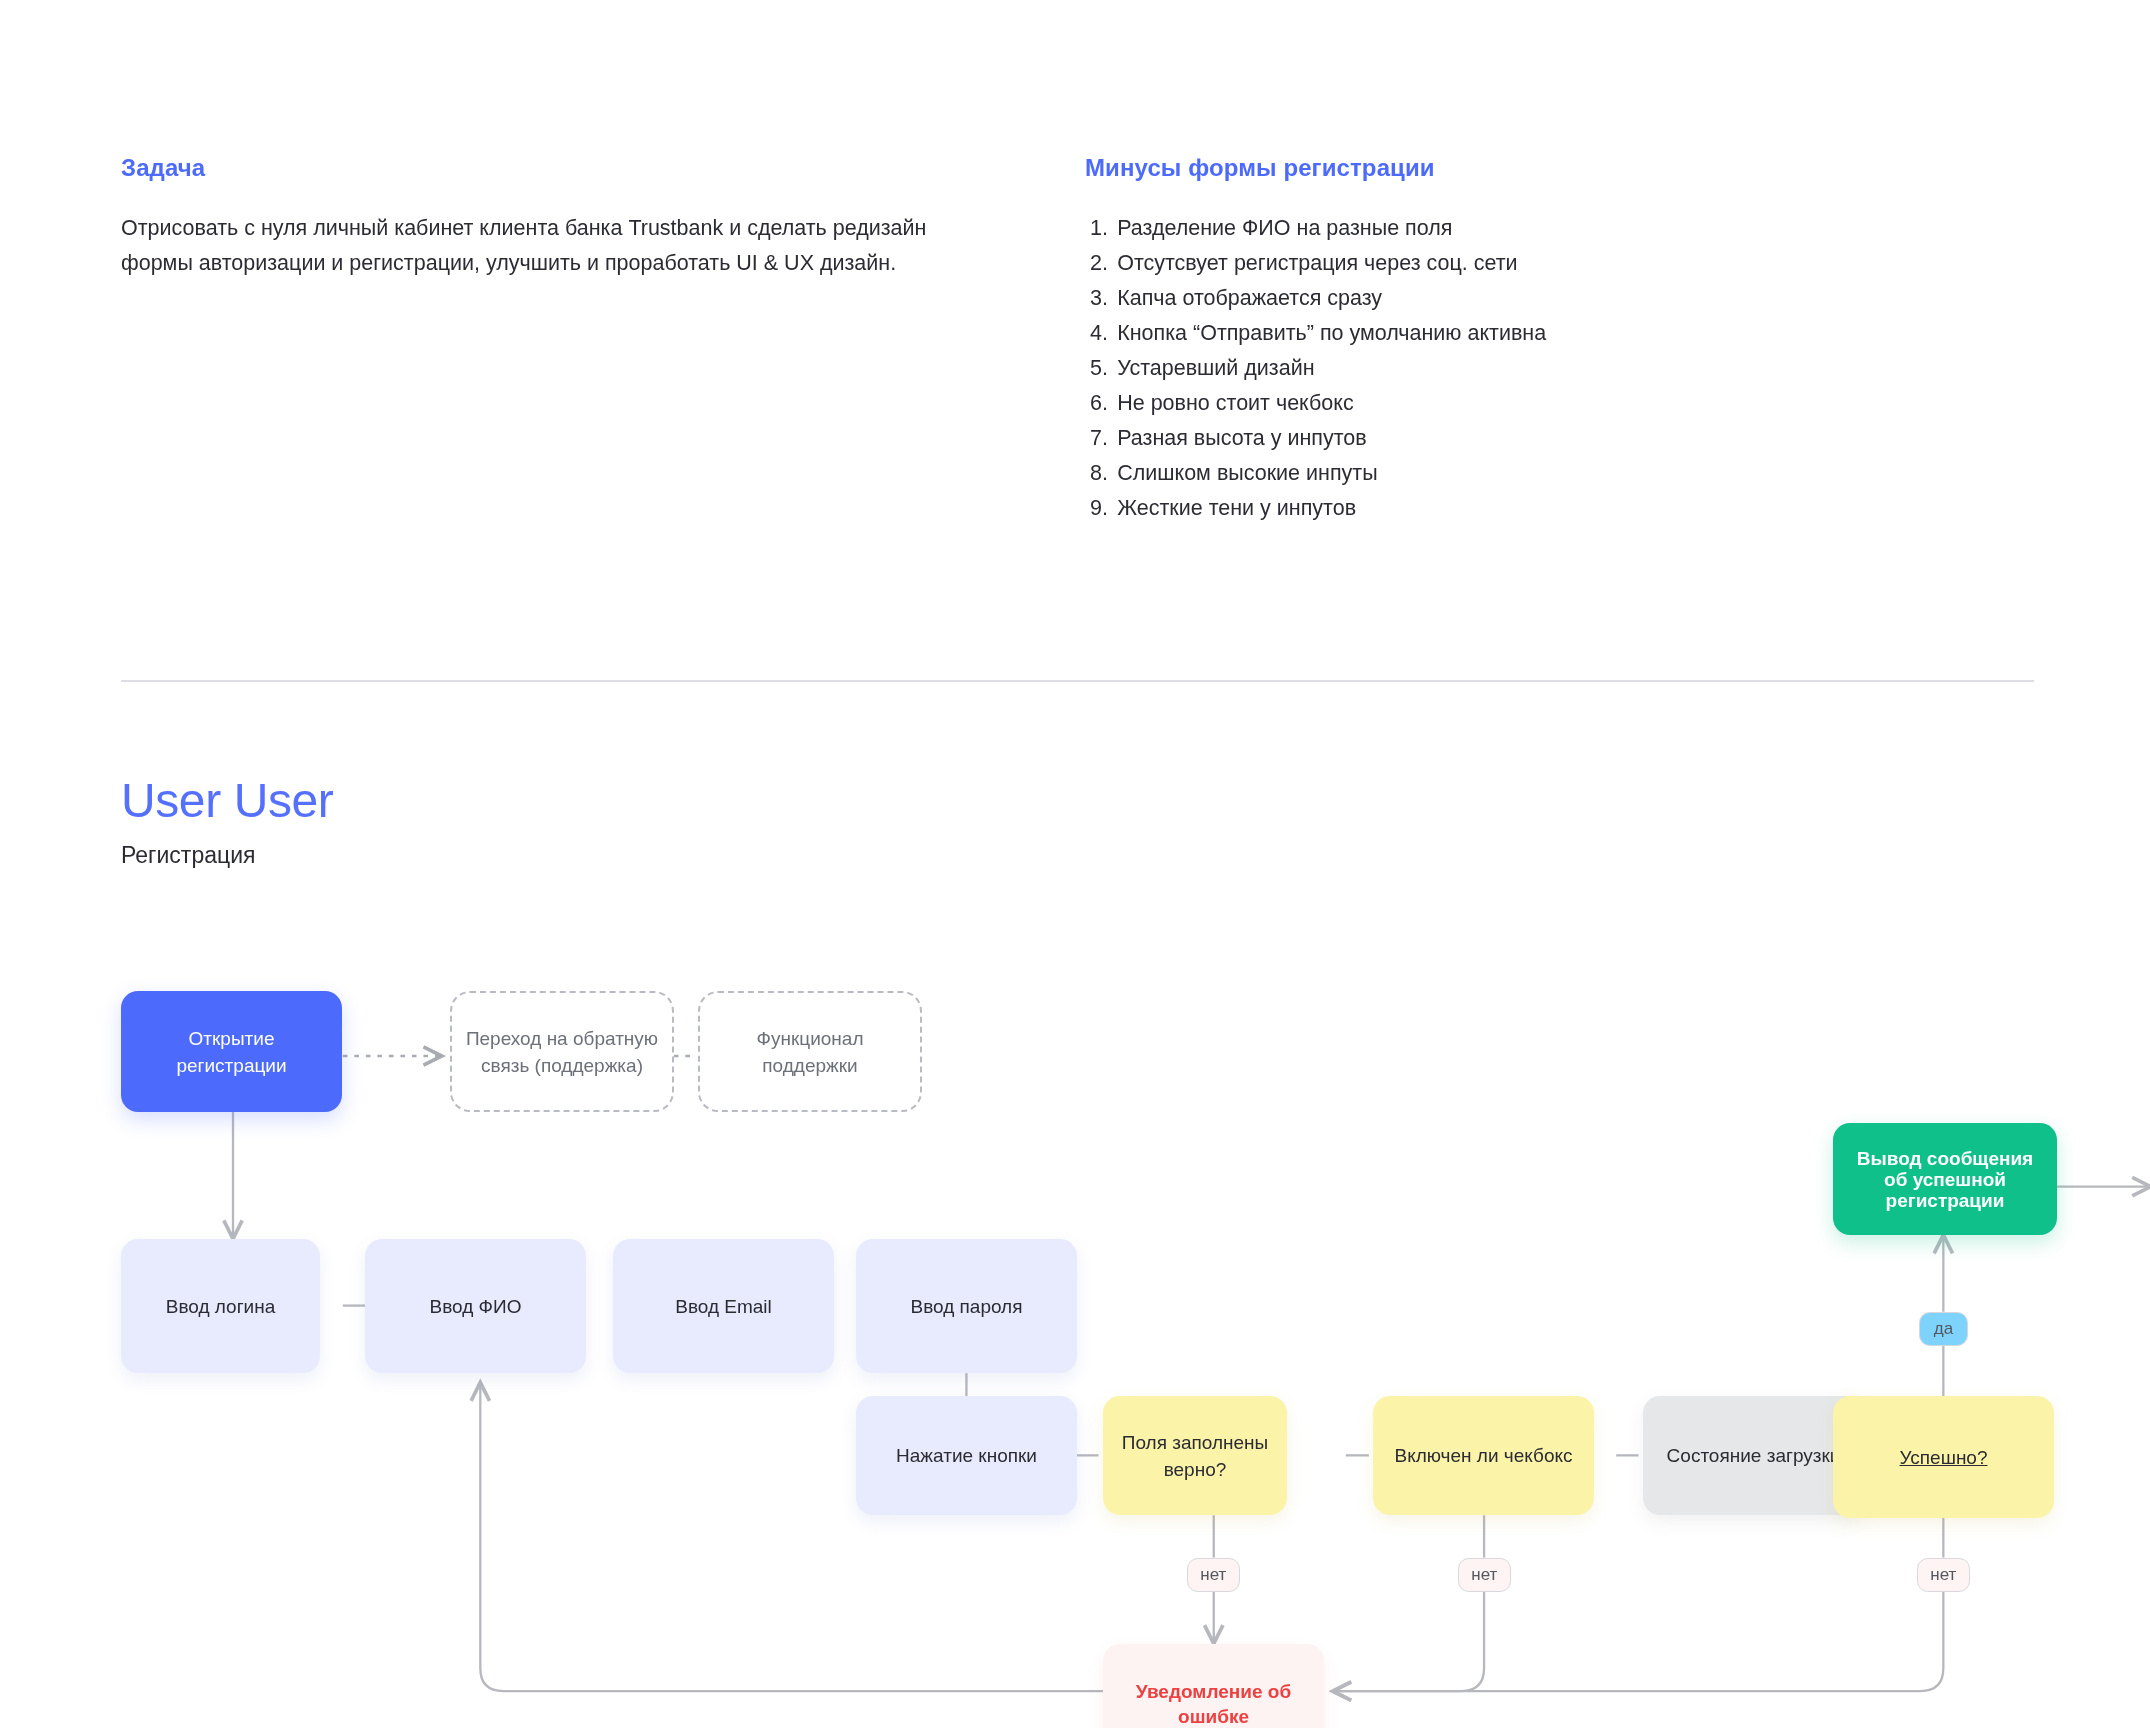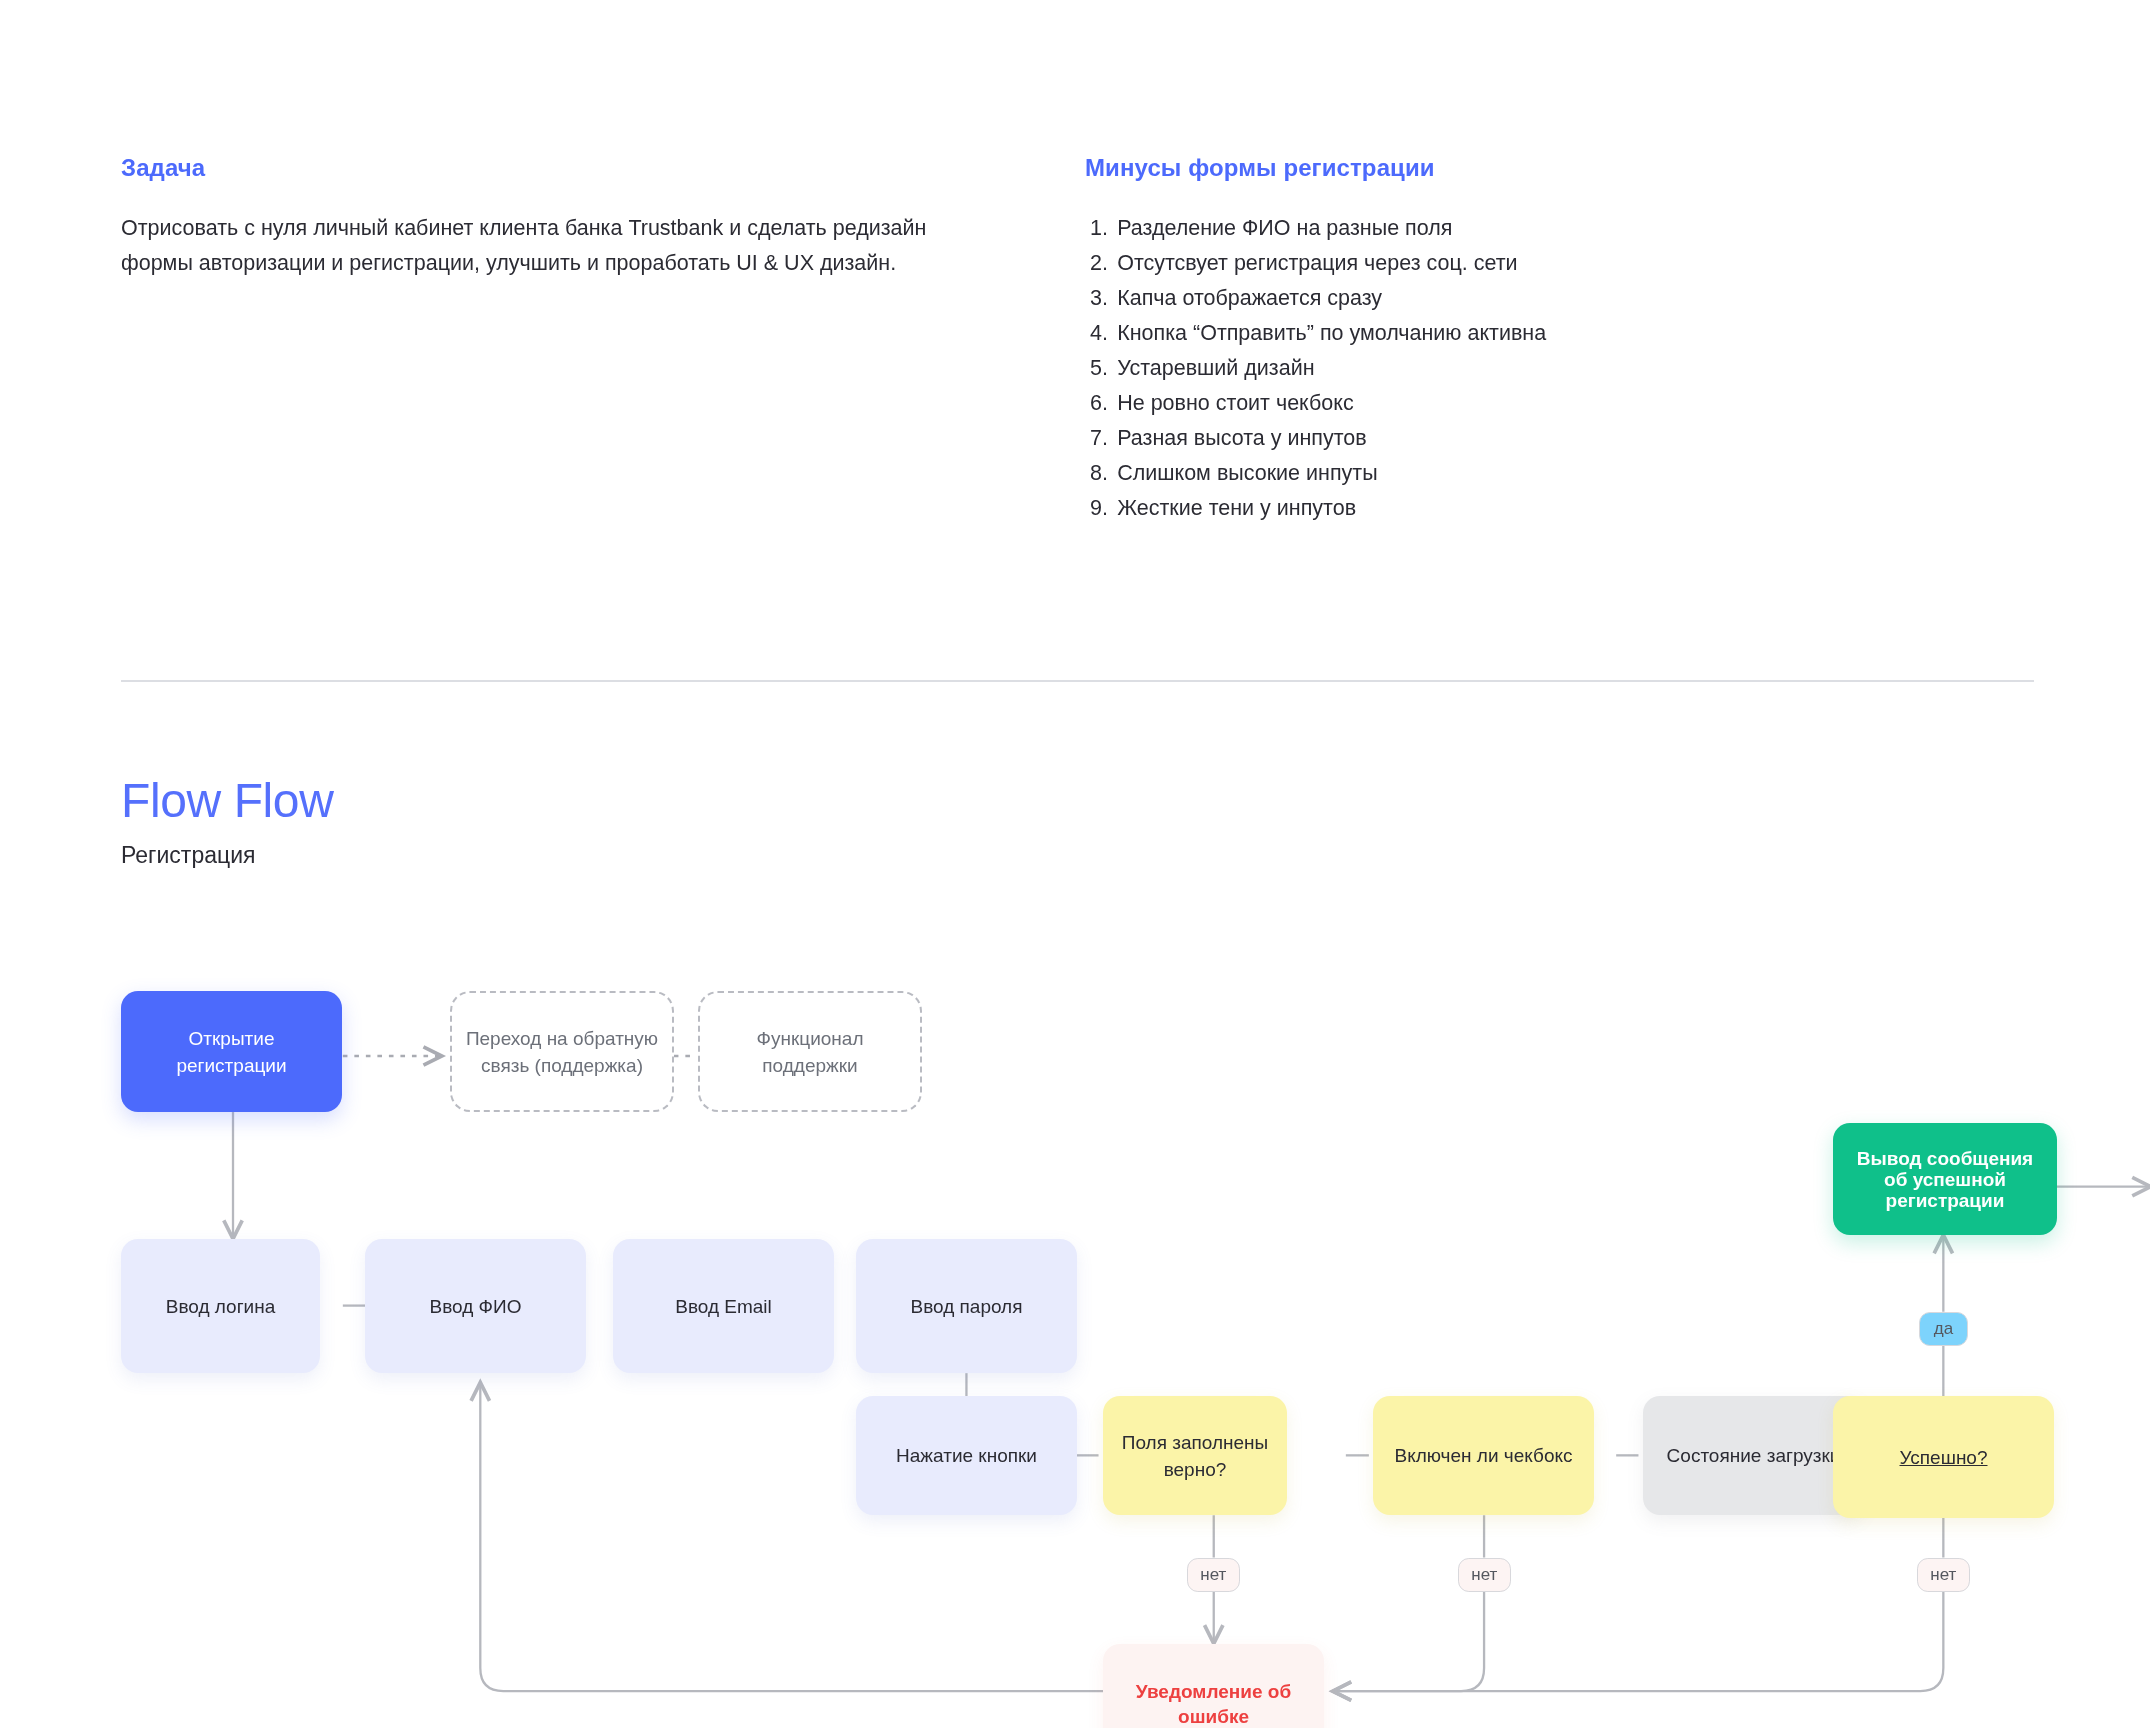--- a/index.html
+++ b/index.html
@@ -207,21 +207,21 @@
           <span>Жесткие тени у инпутов</span>
         </li>
     </ul>
   </div>
 
 </div>
 
 <div class="divider"></div>
 
 <div class="flow-header">
-  <h1 class="flow-title">Flow Flow</h1>
+  <h1 class="flow-title">User User</h1>
   <p class="flow-sub">Регистрация</p>
 </div>
 
 <div class="canvas">
 
   <svg class="edges" viewBox="0 0 2800 2250">
     <defs>
       <marker id="ah" markerWidth="12" markerHeight="12" refX="9" refY="5" orient="auto">
         <path d="M1,1 L9,5 L1,9" fill="none" stroke="#b6b8be" stroke-width="1.6"></path>
       </marker>

